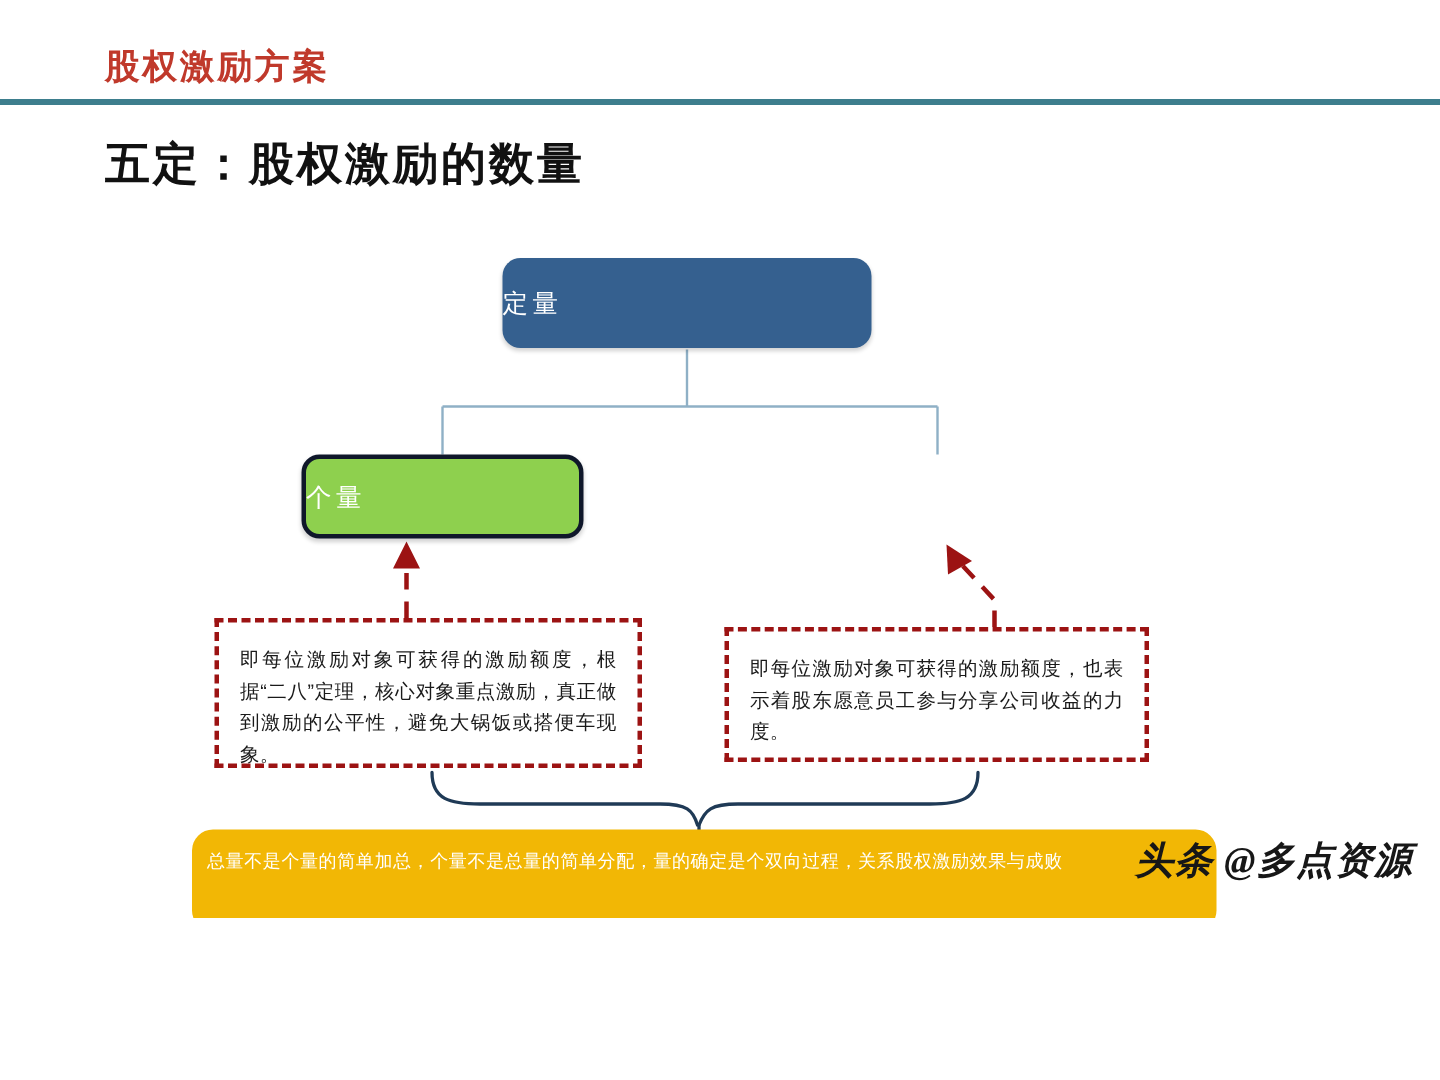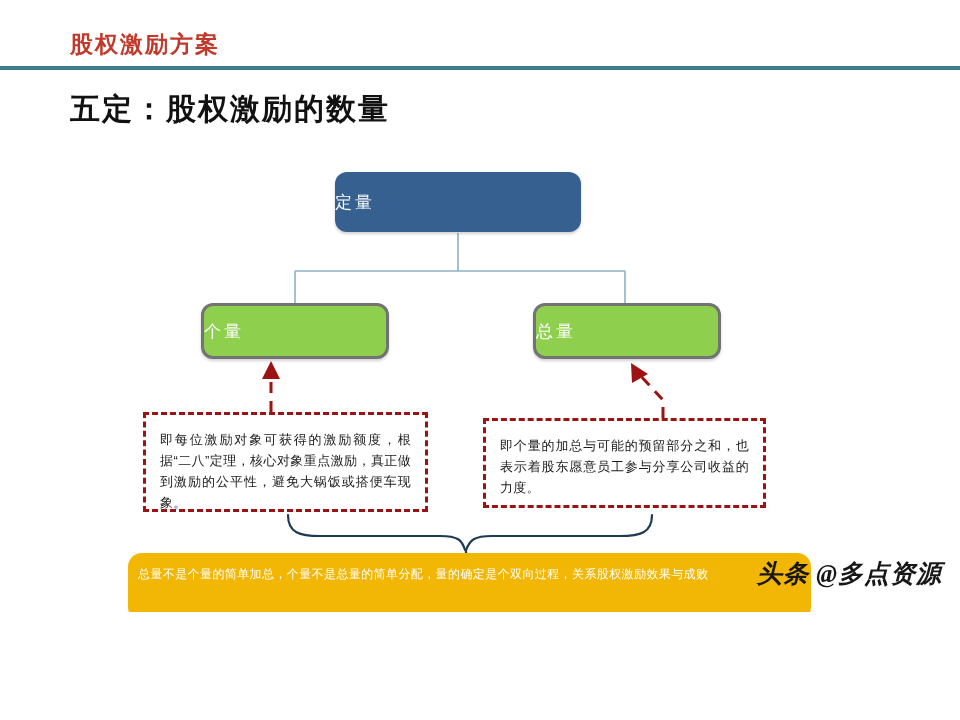--- a/index.html
+++ b/index.html
@@ -77,21 +77,21 @@
     height: 60px;
     background: #35608f;
     border-radius: 12px;
     font-size: 17px;
     box-shadow: 0 2px 3px rgba(0,0,0,0.18);
   }
   .node-green {
     width: 188px;
     height: 56px;
     background: #8ed04e;
-    border: 3px solid #737373;
+    border: 3px solid #0f172a;
     border-radius: 12px;
     font-size: 17px;
     box-shadow: 0 2px 3px rgba(0,0,0,0.18);
   }
   #node-left  { left: 201px; top: 303px; }
   #node-right { left: 533px; top: 303px; }
 
   
   .callout {
     position: absolute;
@@ -177,25 +177,22 @@
   </svg>
 
   <div class="node" id="node-top">
     <span>定量</span>
   </div>
 
   <div class="node node-green" id="node-left">
     <span>个量</span>
   </div>
 
-  <div class="node node-green" id="node-right">
-    <span>总量</span>
-  </div>
 
   <div class="callout" id="callout-left">即每位激励对象可获得的激励额度，根据“二八”定理，核心对象重点激励，真正做到激励的公平性，避免大锅饭或搭便车现象。</div>
 
-  <div class="callout" id="callout-right">即个量的加总与可能的预留部分之和，也表示着股东愿意员工参与分享公司收益的力度。</div>
+  <div class="callout" id="callout-right">即每位激励对象可获得的激励额度，也表示着股东愿意员工参与分享公司收益的力度。</div>
 
   <div id="summary">总量不是个量的简单加总，个量不是总量的简单分配，量的确定是个双向过程，关系股权激励效果与成败</div>
 
   <div id="watermark">头条 @多点资源</div>
 
 </div>
 
 </body></html>

